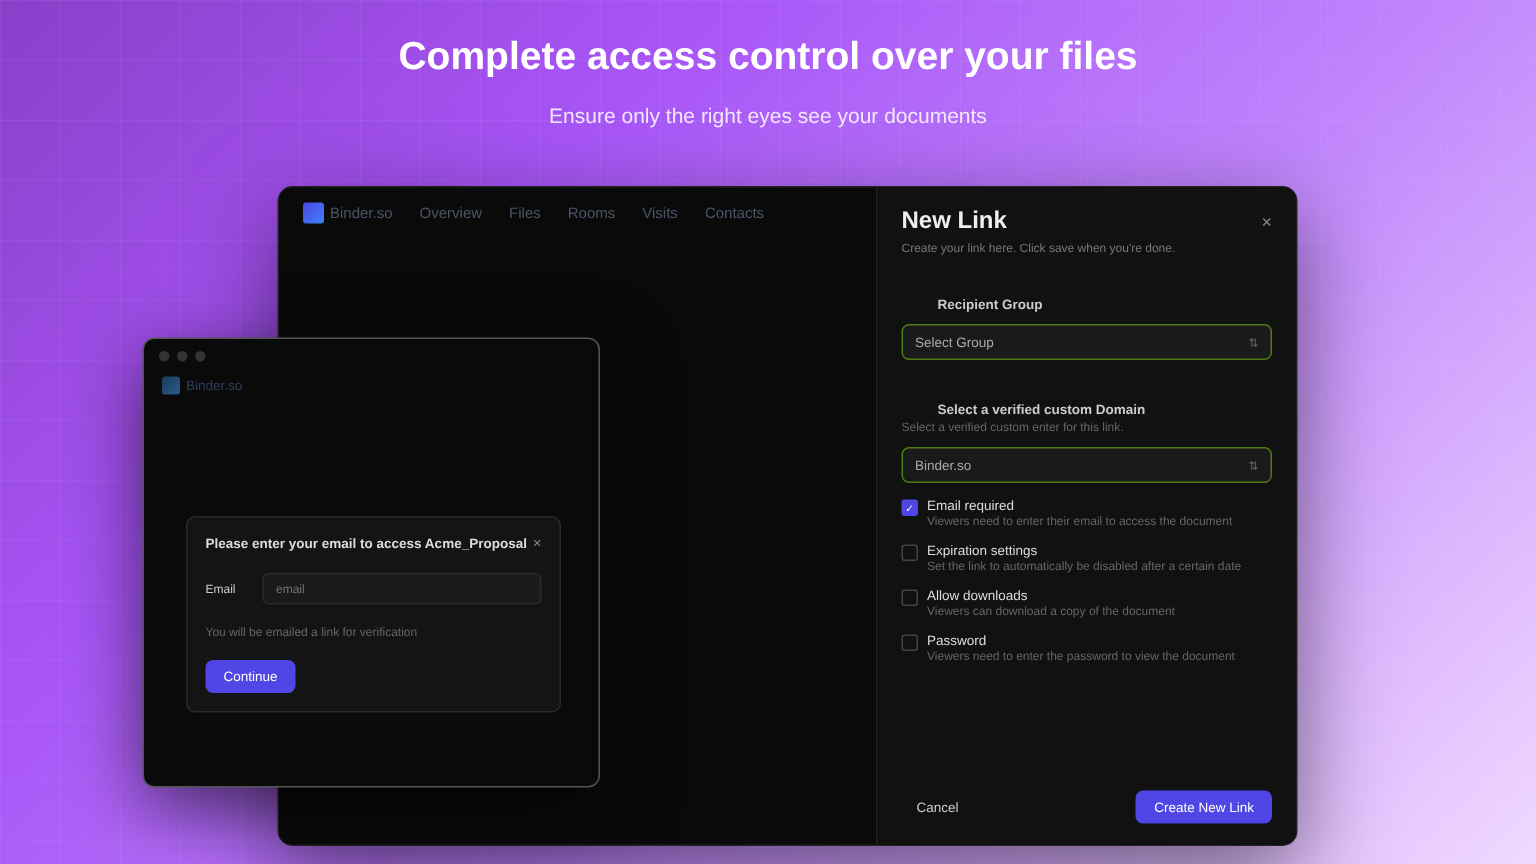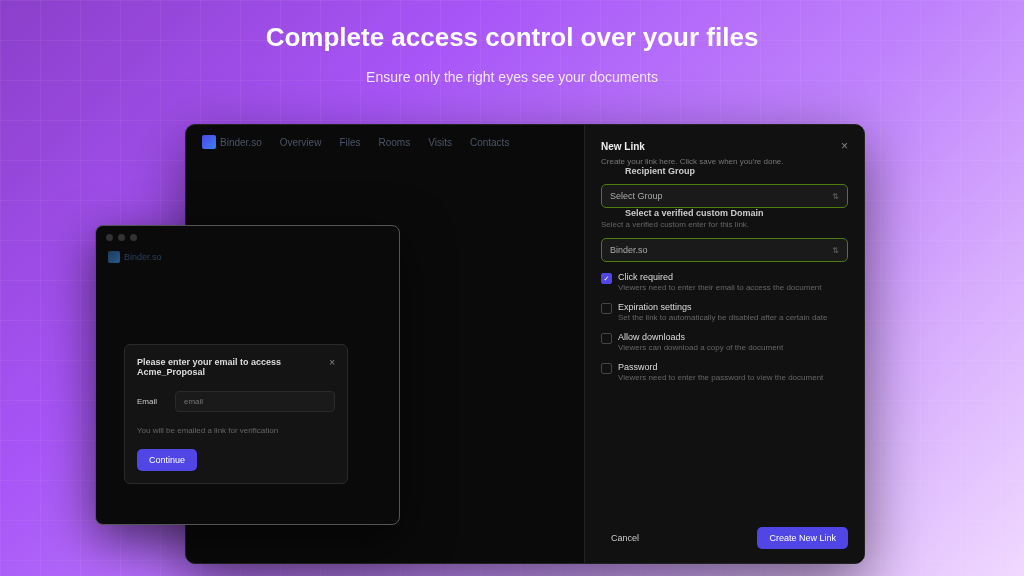--- a/index.html
+++ b/index.html
@@ -46,24 +46,24 @@
   width: 280px;
   background: #111;
   border-left: 1px solid #222;
   border-radius: 0 10px 10px 0;
   padding: 14px 16px;
   display: flex; flex-direction: column;
   font-size: 9px;
   color: #888;
 }
 .panel-header { display: flex; justify-content: space-between; align-items: center; }
-.panel-title { color: #eee; font-size: 10px; font-weight: 600; }
+.panel-title { color: #eee; font-size: 16px; font-weight: 600; }
 .close-x { color: #888; font-size: 12px; cursor: pointer; }
 .panel-sub { color: #777; font-size: 8px; margin-top: 4px; }
-.section-label { color: #ccc; font-size: 9px; font-weight: 600; margin-top: 0; padding-left: 24px; }
+.section-label { color: #ccc; font-size: 9px; font-weight: 600; margin-top: 28px; padding-left: 24px; }
 .section-desc { color: #666; font-size: 8px; margin-top: 2px; line-height: 1.3; }
 .select-box {
   margin-top: 8px; background: #1a1a1a; border: 1px solid #4d7c0f; border-radius: 5px;
   padding: 6px 8px; color: #aaa; font-size: 9px;
   display: flex; justify-content: space-between; align-items: center;
 }
 .chev { color: #666; font-size: 8px; }
 .check-row { display: flex; align-items: flex-start; gap: 6px; margin-top: 10px; }
 .check-row.nested { margin-left: 16px; margin-top: 6px; }
 .checkbox { width: 11px; height: 11px; border: 1px solid #444; border-radius: 2px; flex-shrink: 0; margin-top: 1px; }
@@ -87,21 +87,21 @@
 }
 .traffic { display: flex; gap: 5px; padding: 8px 10px; }
 .traffic span { width: 7px; height: 7px; border-radius: 50%; background: #333; }
 .mini-logo { display:flex; align-items:center; gap:4px; padding: 2px 12px; }
 .mini-logo-icon { width:12px;height:12px;background:linear-gradient(135deg,#1a3a5a,#2a5a8a);border-radius:2px; }
 .mini-logo-text { color:#2a3f5a; font-size:9px; }
 
 .modal {
   position: absolute;
   left: 28px; top: 118px;
-  width: 224px;
+  width: 250px;
   background: #141414;
   border: 1px solid #2a2a2a;
   border-radius: 6px;
   padding: 12px;
 }
 .modal-head { display:flex; justify-content:space-between; }
 .modal-title { color: #ddd; font-size: 9px; font-weight: 600; }
 .modal-x { color:#888; font-size:10px; cursor:pointer; }
 .field-row { display:flex; align-items:center; gap:10px; margin-top:14px; }
 .field-label { color:#ccc; font-size:8px; width:28px; }
@@ -146,21 +146,21 @@
     <div class="section-label">Select a verified custom Domain</div>
     <div class="section-desc">Select a verified custom enter for this link.</div>
     <div class="select-box">
       <span>Binder.so</span>
       <span class="chev">⇅</span>
     </div>
 
     <div class="check-row">
       <div class="checkbox checked"></div>
       <div class="check-text">
-        <div class="check-label">Click required</div>
+        <div class="check-label">Email required</div>
         <div class="check-desc">Viewers need to enter their email to access the document</div>
       </div>
     </div>
     <div class="check-row">
       <div class="checkbox"></div>
       <div class="check-text">
         <div class="check-label">Expiration settings</div>
         <div class="check-desc">Set the link to automatically be disabled after a certain date</div>
       </div>
     </div>

